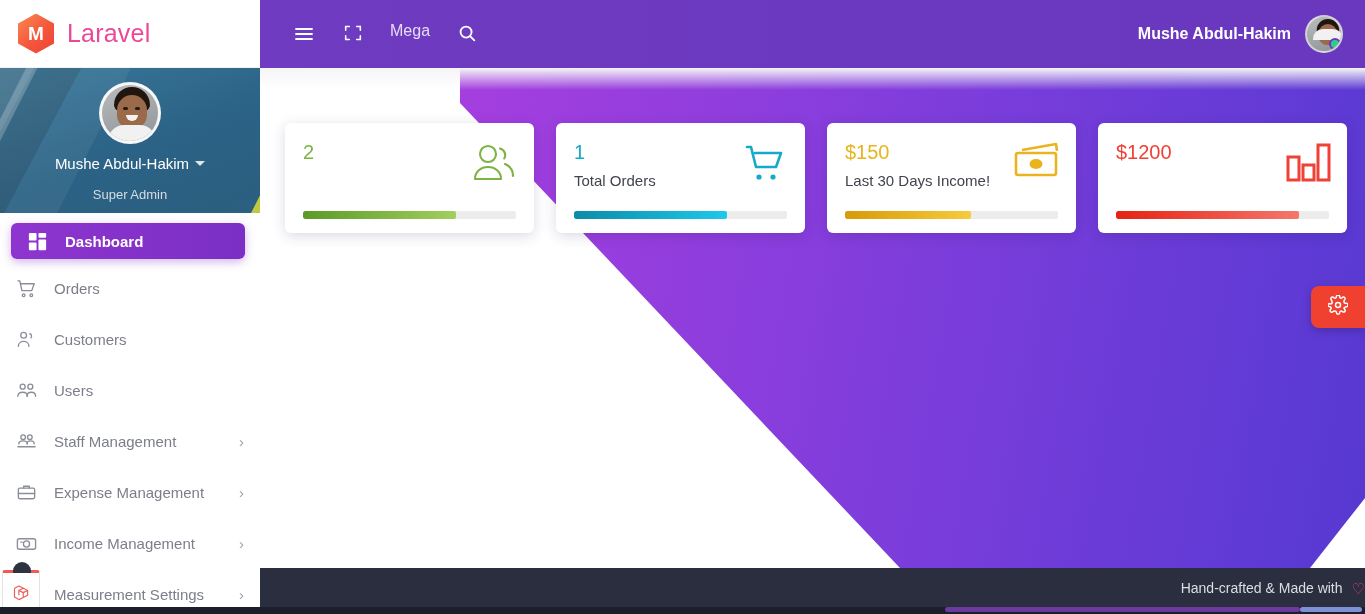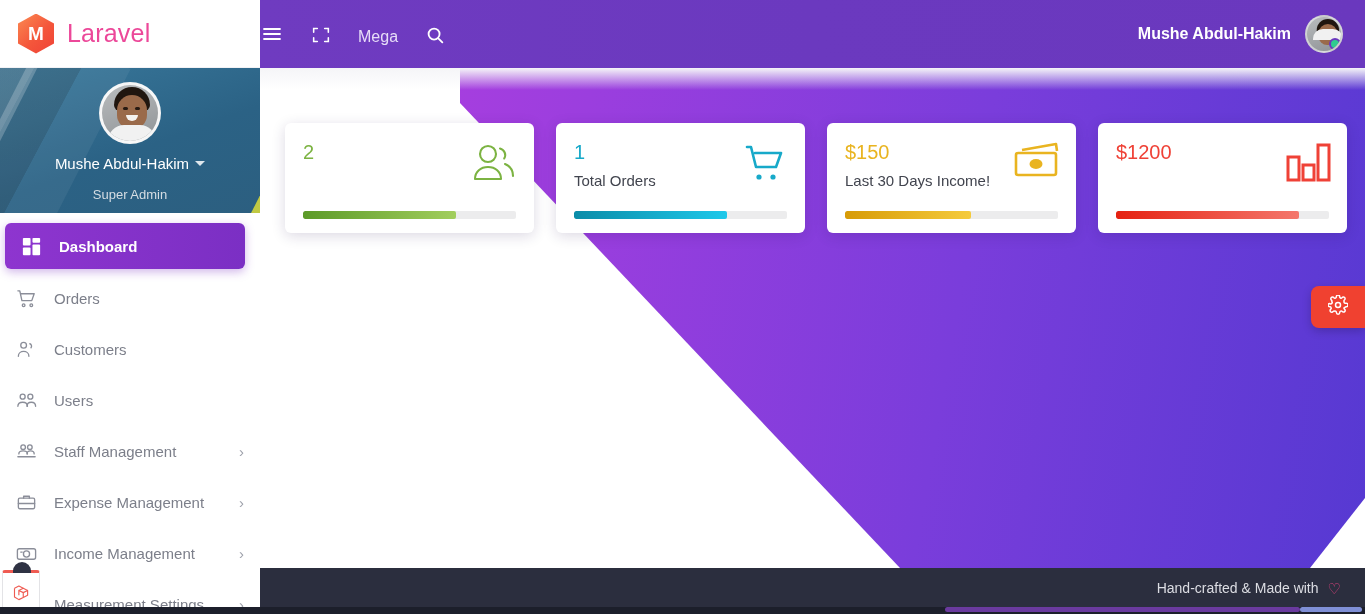--- a/index.html
+++ b/index.html
@@ -83,22 +83,22 @@
   .profile-role { color:#d5dde3; font-size:13px; margin-top:15px; }
 
   .menu { padding: 10px 0 0 0; }
   .menu-item {
     display:flex; align-items:center; height: 51px;
     padding: 0 16px 0 14px; gap: 16px;
     color:#7c7f8a; font-size:15px; cursor:pointer;
   }
   .menu-item.active {
     background: linear-gradient(90deg,#8e35cf 0%, #7b2fc4 100%);
-    color:#fff; border-radius: 6px; margin: 0 15px 4px 5px;
-    padding-left: 14px; font-weight: bold; height: 46px;
+    color:#fff; border-radius: 6px; margin: 0 15px 4px 11px;
+    padding-left: 14px; font-weight: bold; height: 36px;
     box-shadow: 0 3px 10px rgba(124,47,196,.35);
   }
   .menu-icon { width: 24px; height: 24px; flex: none; display:flex; align-items:center; justify-content:center; }
   .menu-icon svg { width: 23px; height: 23px; }
   .menu-label { flex: 1; }
   .chev { color:#9ea1ab; font-size:15px; line-height:1; }
 
   
   .debugbar {
     position:absolute; left:2px; bottom:0; width:38px; height:44px;
@@ -108,21 +108,21 @@
   }
   .debugbar .nub { position:absolute; top:-11px; left:10px; width:18px;height:11px;
     background:#2f3243; border-radius:9px 9px 0 0; }
 
   
   .topnav {
     position:absolute; left:260px; top:0; width:1105px; height:68px;
     background: linear-gradient(90deg,#6f3bc0 0%, #6b39bf 50%, #6a38be 100%);
     display:flex; align-items:center; z-index: 30;
   }
-  .nav-left { display:flex; align-items:flex-end; gap: 26px; }
+  .nav-left { display:flex; align-items:flex-start; gap: 26px; padding-left: 32px; }
   .nav-btn { color:#fff; cursor:pointer; display:flex; align-items:center; }
   .nav-btn svg { display:block; }
   .mega { color:#e6dcf7; font-size:16px; cursor:pointer; }
   .nav-right { margin-left:auto; display:flex; align-items:center; gap:14px; padding-right:22px; }
   .nav-username { color:#fff; font-size:16px; font-weight:bold; }
   .avatar-sm {
     width:38px;height:38px;border-radius:50%; position:relative;
     background: linear-gradient(160deg,#b9bcbe,#8f9396); overflow:hidden;
     border:2px solid rgba(255,255,255,.5);
   }
@@ -170,21 +170,21 @@
     position:absolute; right:0; top:218px; width:54px; height:42px;
     background:#f04130; border-radius:8px 0 0 8px;
     display:flex; align-items:center; justify-content:center;
     box-shadow: 0 3px 10px rgba(0,0,0,.2); z-index: 20; cursor:pointer;
   }
 
   
   .footer {
     position:absolute; left:260px; top:568px; width:1105px; height:40px;
     background:#2b2e3e; display:flex; align-items:center; justify-content:flex-end;
-    padding-right: 24px; gap: 9px; z-index: 25;
+    gap: 9px; z-index: 25;
   }
   .footer-text { color:#dcdde3; font-size:14px; }
   .heart { color:#e0437f; font-size:15px; line-height:1; }
 
   .hscroll {
     position:absolute; left:0; bottom:0; width:1365px; height:7px;
     background:#1c1f2b; z-index: 70;
   }
   .hscroll .thumb-a { position:absolute; left:945px; top:0; width:355px; height:5px; background:#6a3a9e; border-radius:3px; }
   .hscroll .thumb-b { position:absolute; left:1300px; top:0; width:62px; height:5px; background:#7f8fd6; border-radius:3px; }

